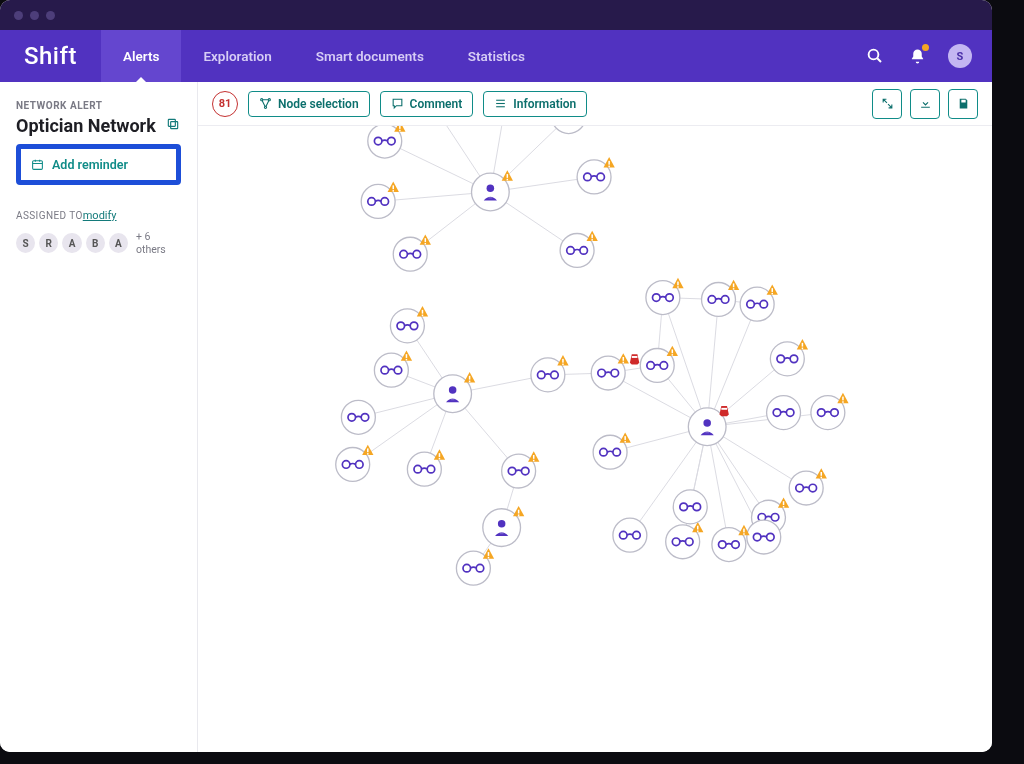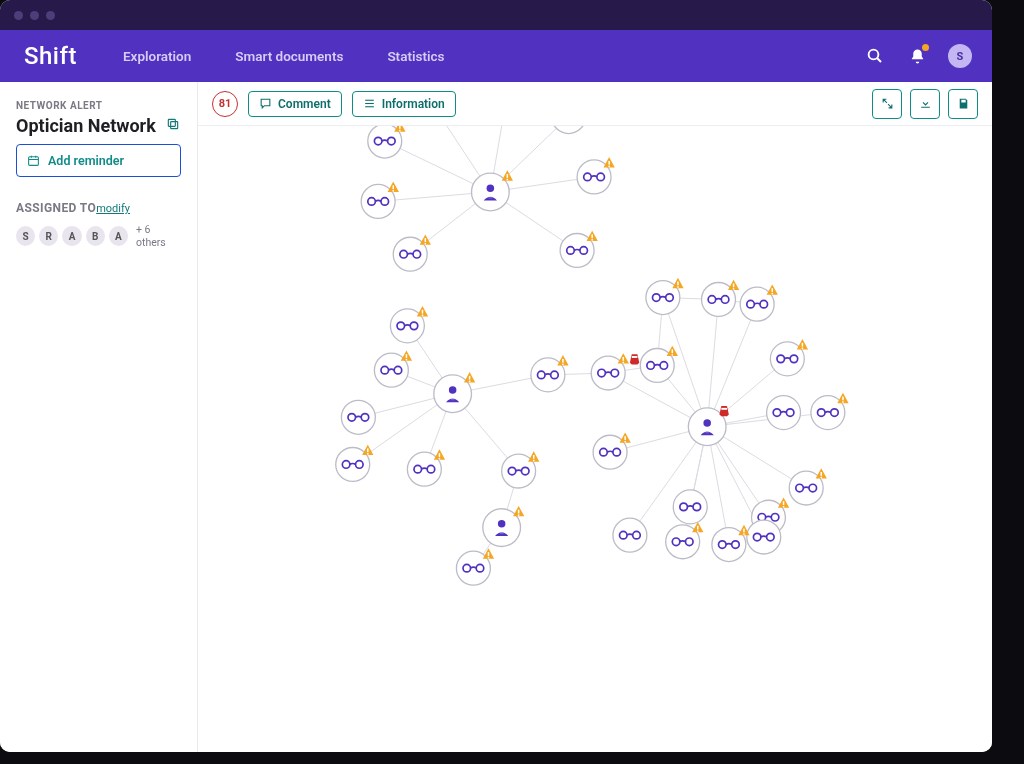--- a/index.html
+++ b/index.html
@@ -19,22 +19,22 @@
   .avatar-circ { width:24px; height:24px; border-radius:50%; background:#c3b6f2; color:#4a2fa8; font-size:11px; font-weight:700; display:flex; align-items:center; justify-content:center; }
   .body { display:flex; flex:1; min-height:0; }
   .sidebar { width:198px; border-right:1px solid #e9e9ee; background:#fff; padding:18px 16px; }
   .crumb { font-size:10px; font-weight:700; letter-spacing:0.5px; color:#7a7a85; text-transform:uppercase; }
   .title-row { display:flex; align-items:center; gap:10px; margin-top:4px; }
   .page-title { font-size:18px; font-weight:700; color:#1e1e24; }
   .copy-ic { color:#137a7a; cursor:pointer; }
   .btn { display:flex; align-items:center; gap:8px; border-radius:4px; font-size:12.5px; font-weight:600; padding:8px 10px; cursor:pointer; }
   .btn-primary { background:#108c88; color:#fff; margin-top:24px; position:relative; }
   .btn-primary .chev { margin-left:auto; font-size:10px; }
-  .btn-outline { border:1px solid #1d4ed8; color:#108c88; background:#fff; margin-top:8px; }
-  .assigned-label { font-size:12px; font-weight:700; color:#7a7a85; margin-top:24px; letter-spacing:0.4px; }
+  .btn-outline { border:5px solid #1d4ed8; color:#108c88; background:#fff; margin-top:8px; }
+  .assigned-label { font-size:10px; font-weight:400; color:#7a7a85; margin-top:24px; letter-spacing:0.4px; }
   .modify-link { font-size:11px; color:#137a7a; text-decoration:underline; margin-left:0; cursor:pointer; }
   .avatars { display:flex; align-items:center; gap:4px; margin-top:8px; }
   .mini-av { width:20px; height:20px; border-radius:50%; background:#e8e5ee; color:#555; font-size:10px; font-weight:700; display:flex; align-items:center; justify-content:center; }
   .others { font-size:10.5px; color:#7a7a85; margin-left:4px; }
   .main { flex:1; display:flex; flex-direction:column; position:relative; }
   .toolbar { height:44px; border-bottom:1px solid #ececf1; display:flex; align-items:center; padding:0 14px; gap:10px; }
   .badge-count { width:26px; height:26px; border:1.5px solid #c43131; color:#c43131; border-radius:50%; display:flex; align-items:center; justify-content:center; font-size:11px; font-weight:700; }
   .tool-btn { display:flex; align-items:center; gap:6px; border:1px solid #108c88; color:#0c6f6c; background:#fff; border-radius:4px; padding:5px 10px; font-size:12px; font-weight:600; cursor:pointer; }
   .toolbar-right { margin-left:auto; display:flex; gap:8px; }
   .sq-btn { width:30px; height:30px; border:1px solid #108c88; color:#0c6f6c; border-radius:4px; display:flex; align-items:center; justify-content:center; cursor:pointer; }
@@ -52,20 +52,21 @@
 <div class="window">
   <div class="titlebar">
     <div class="dot"></div>
     <div class="dot"></div>
     <div class="dot"></div>
   </div>
 
   <div class="topnav">
     <div class="brand">Shift</div>
     <div class="tabs" id="nav-tabs">
+        <div class="tab active">Alerts</div>
         <div class="tab">Exploration</div>
         <div class="tab">Smart documents</div>
         <div class="tab">Statistics</div>
       </div>
     <div class="nav-right">
       <div class="ic-btn">
         <svg width="18" height="18" viewBox="0 0 24 24" fill="none" stroke="currentColor" stroke-width="2.5">
             <circle cx="10" cy="10" r="6.5"></circle>
             <line x1="20" y1="20" x2="15" y2="15"></line>
           </svg>
@@ -114,20 +115,29 @@
           <div class="mini-av">A</div>
           <div class="mini-av">B</div>
           <div class="mini-av">A</div>
           <span class="others">+ 6 others</span>
         </div>
     </div>
 
     <div class="main">
       <div class="toolbar">
         <div class="badge-count">81</div>
+        <div class="tool-btn">
+          <svg width="13" height="13" viewBox="0 0 24 24" fill="none" stroke="currentColor" stroke-width="2">
+              <circle cx="5" cy="5" r="2"></circle>
+              <circle cx="19" cy="5" r="2"></circle>
+              <circle cx="12" cy="19" r="2"></circle>
+              <path d="M7 5h10M6 7l5 10M18 7l-5 10"></path>
+            </svg>
+          <span>Node selection</span>
+        </div>
         <div class="tool-btn">
           <svg width="13" height="13" viewBox="0 0 24 24" fill="none" stroke="currentColor" stroke-width="2">
               <path d="M4 4h16v12H10l-4 4v-4H4z"></path>
             </svg>
           <span>Comment</span>
         </div>
         <div class="tool-btn">
           <svg width="13" height="13" viewBox="0 0 24 24" fill="none" stroke="currentColor" stroke-width="2">
               <line x1="4" y1="6" x2="20" y2="6"></line>
               <line x1="4" y1="12" x2="20" y2="12"></line>

